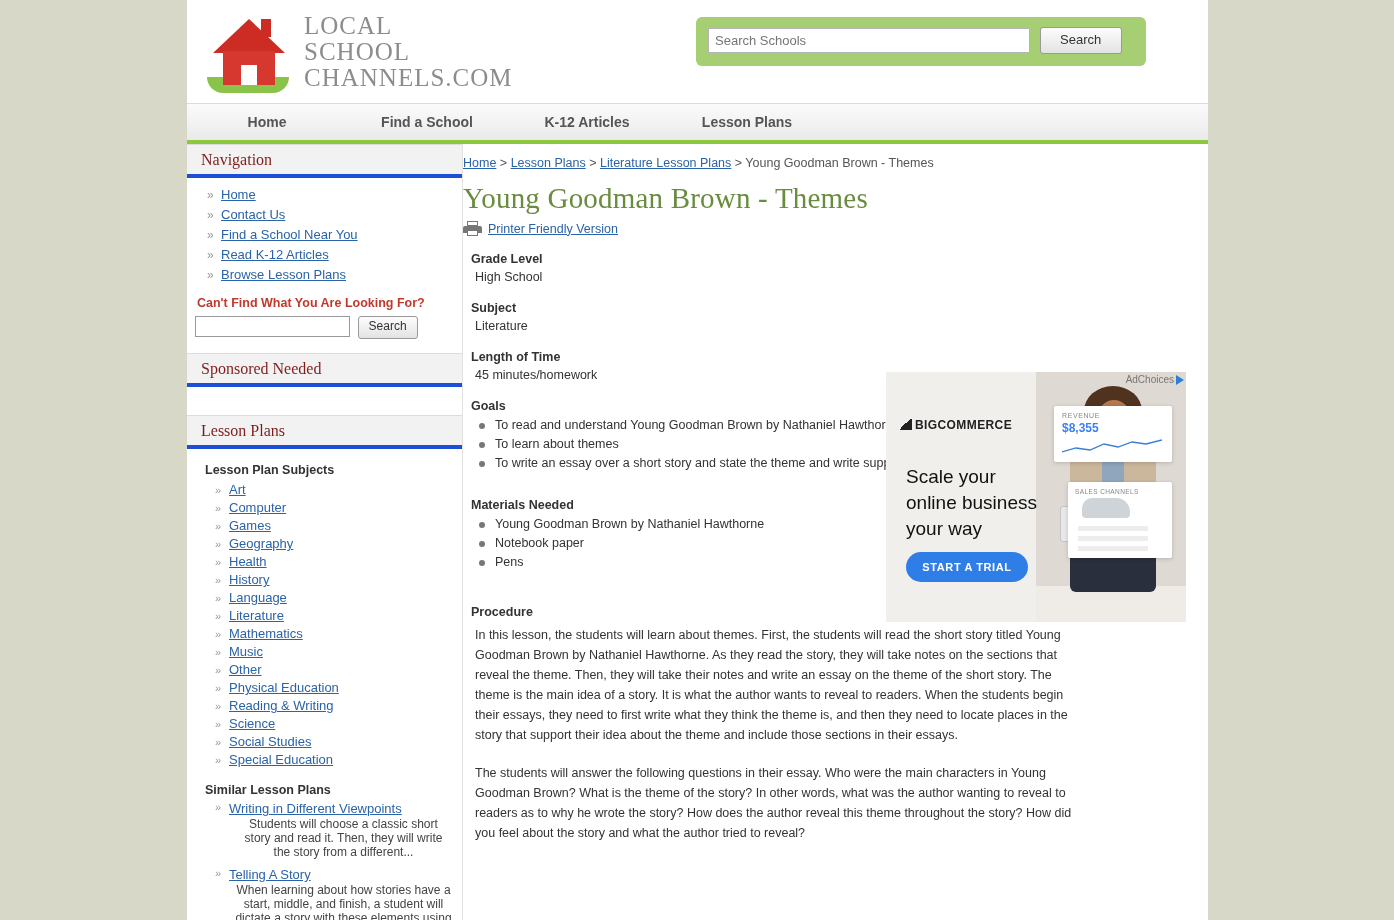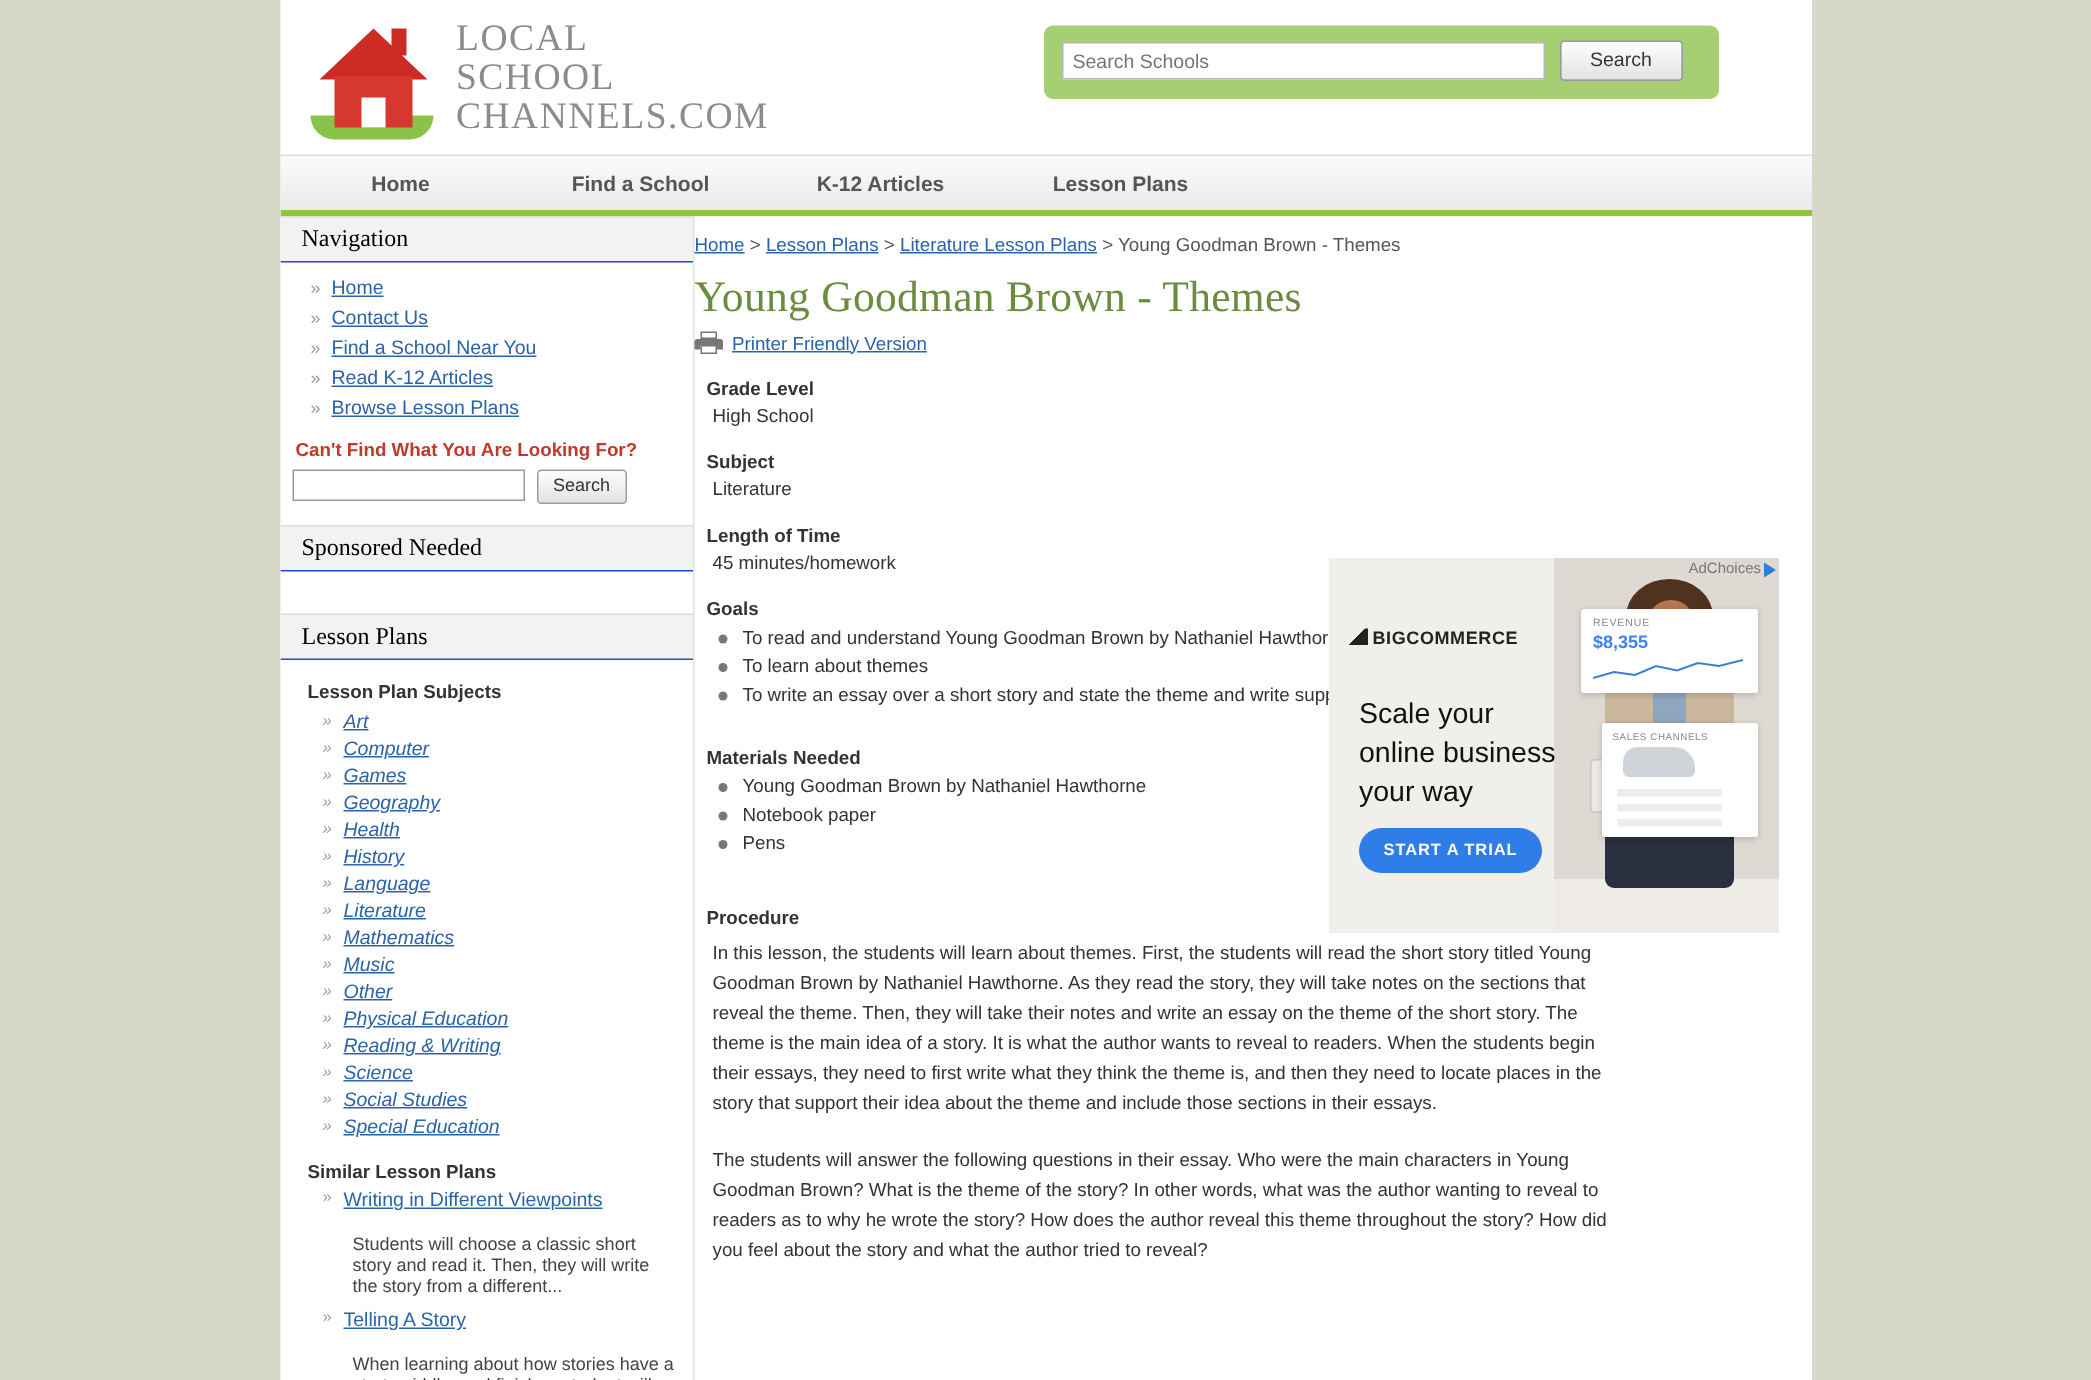--- a/index.html
+++ b/index.html
@@ -179,24 +179,24 @@
     width: 275px;
     height: 777px;
     background: #fff;
     border-right: 1px solid #e3e3e3;
   }
   .panel-title {
     height: 29px;
     line-height: 29px;
     padding-left: 14px;
     background: #f2f2f2;
-    border-bottom: 1px solid #1d4ed8;
+    border-bottom: 4px solid #1d4ed8;
     border-top: 1px solid #ddd;
     font-size: 16px;
-    color: #000000;
+    color: #7f1d1d;
     font-family: "Liberation Serif", serif;
   }
   .nav-list {
     list-style: none;
     margin: 8px 0 0 0;
     padding: 0 0 0 18px;
   }
   .nav-list li {
     line-height: 18px;
     padding: 0 0 0 16px;
@@ -253,21 +253,20 @@
   .sub-head {
     font-size: 12.5px;
     font-weight: bold;
     color: #333;
     margin: 14px 0 4px 18px;
   }
   .subject-list {
     list-style: none;
     margin: 0;
     padding: 0 0 0 28px;
-    font-style: italic;
   }
   .subject-list li {
     line-height: 18px;
     padding-left: 14px;
     position: relative;
   }
   .subject-list li:before {
     content: "»";
     position: absolute;
     left: 0;
@@ -295,25 +294,26 @@
     font-size: 11px;
   }
   .similar-item a {
     color: #2b63a8;
     text-decoration: underline;
     font-size: 13px;
     cursor: pointer;
     margin-top: 35px;
   }
   .similar-desc {
-    margin-top: 15px;
+    margin-top: 1px;
     padding-left: 6px;
     color: #444;
     font-size: 12px;
     line-height: 14px;
+    text-align: center;
   }
   
   .main {
     position: absolute;
     left: 276px;
     top: 0;
     width: 745px;
     height: 777px;
     padding: 12px 18px 0 0;
     box-sizing: border-box;

